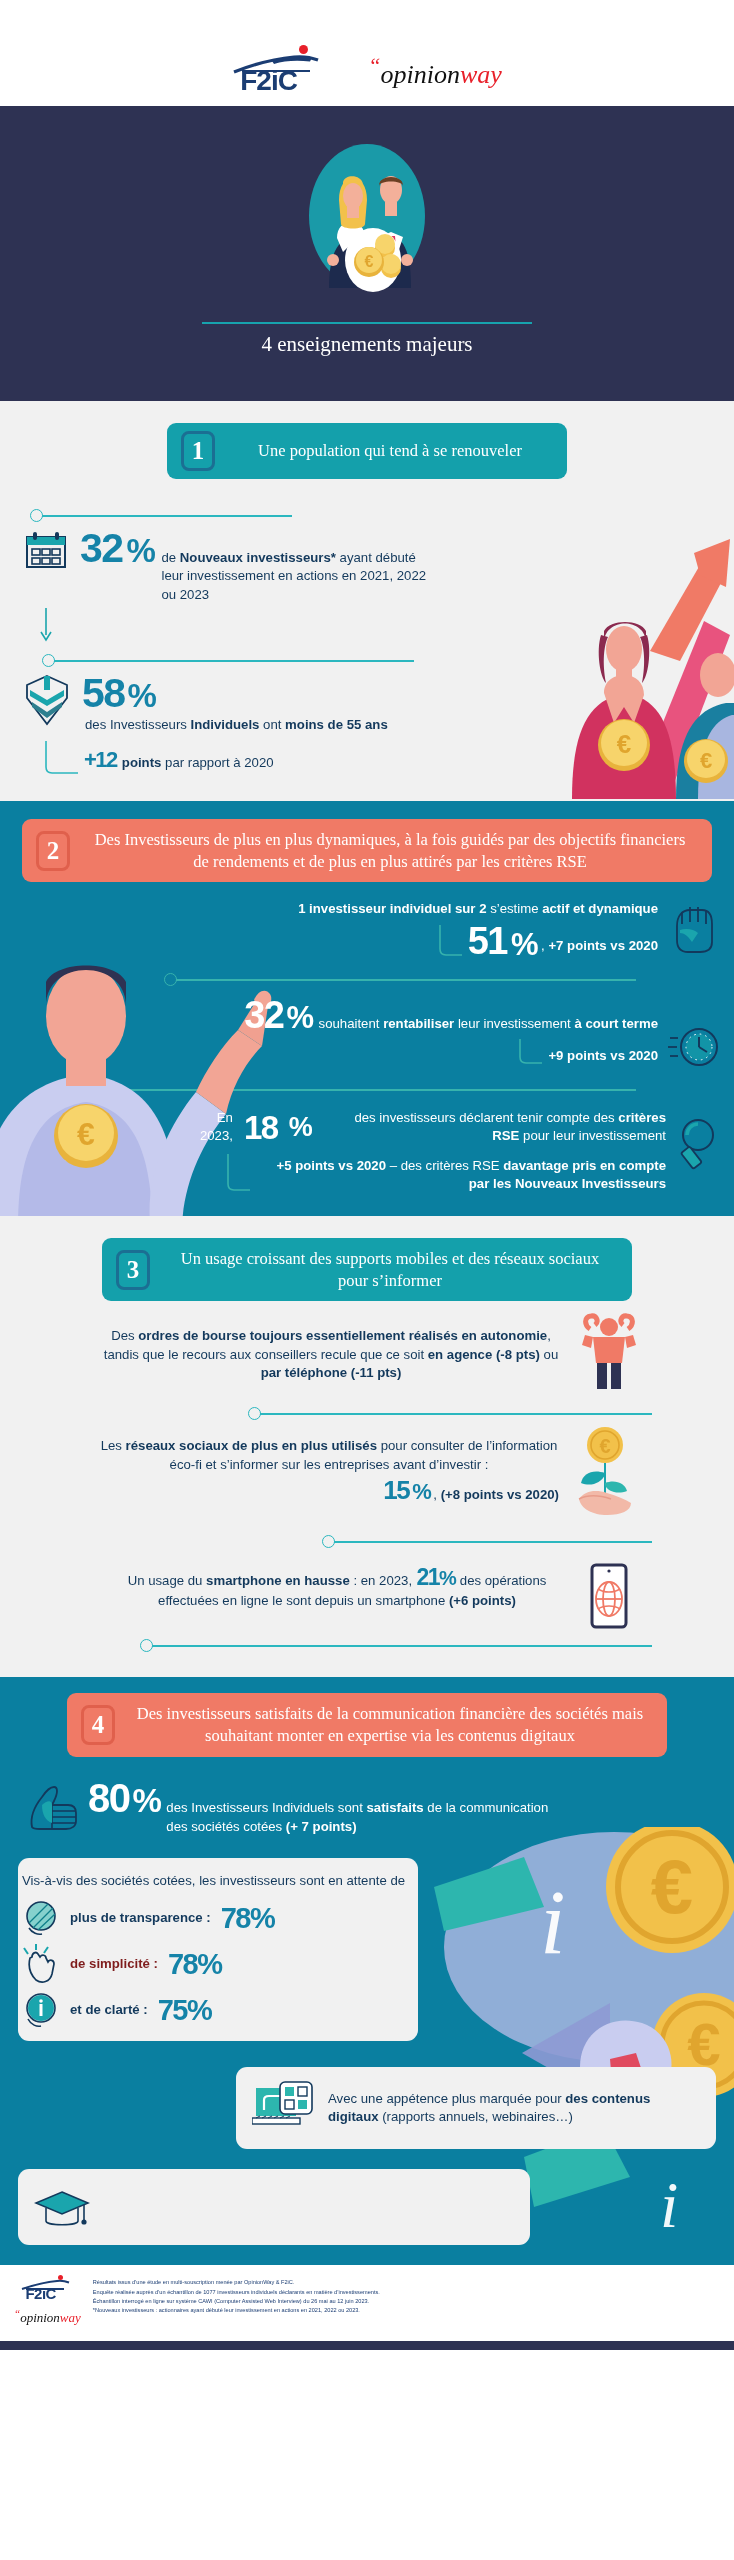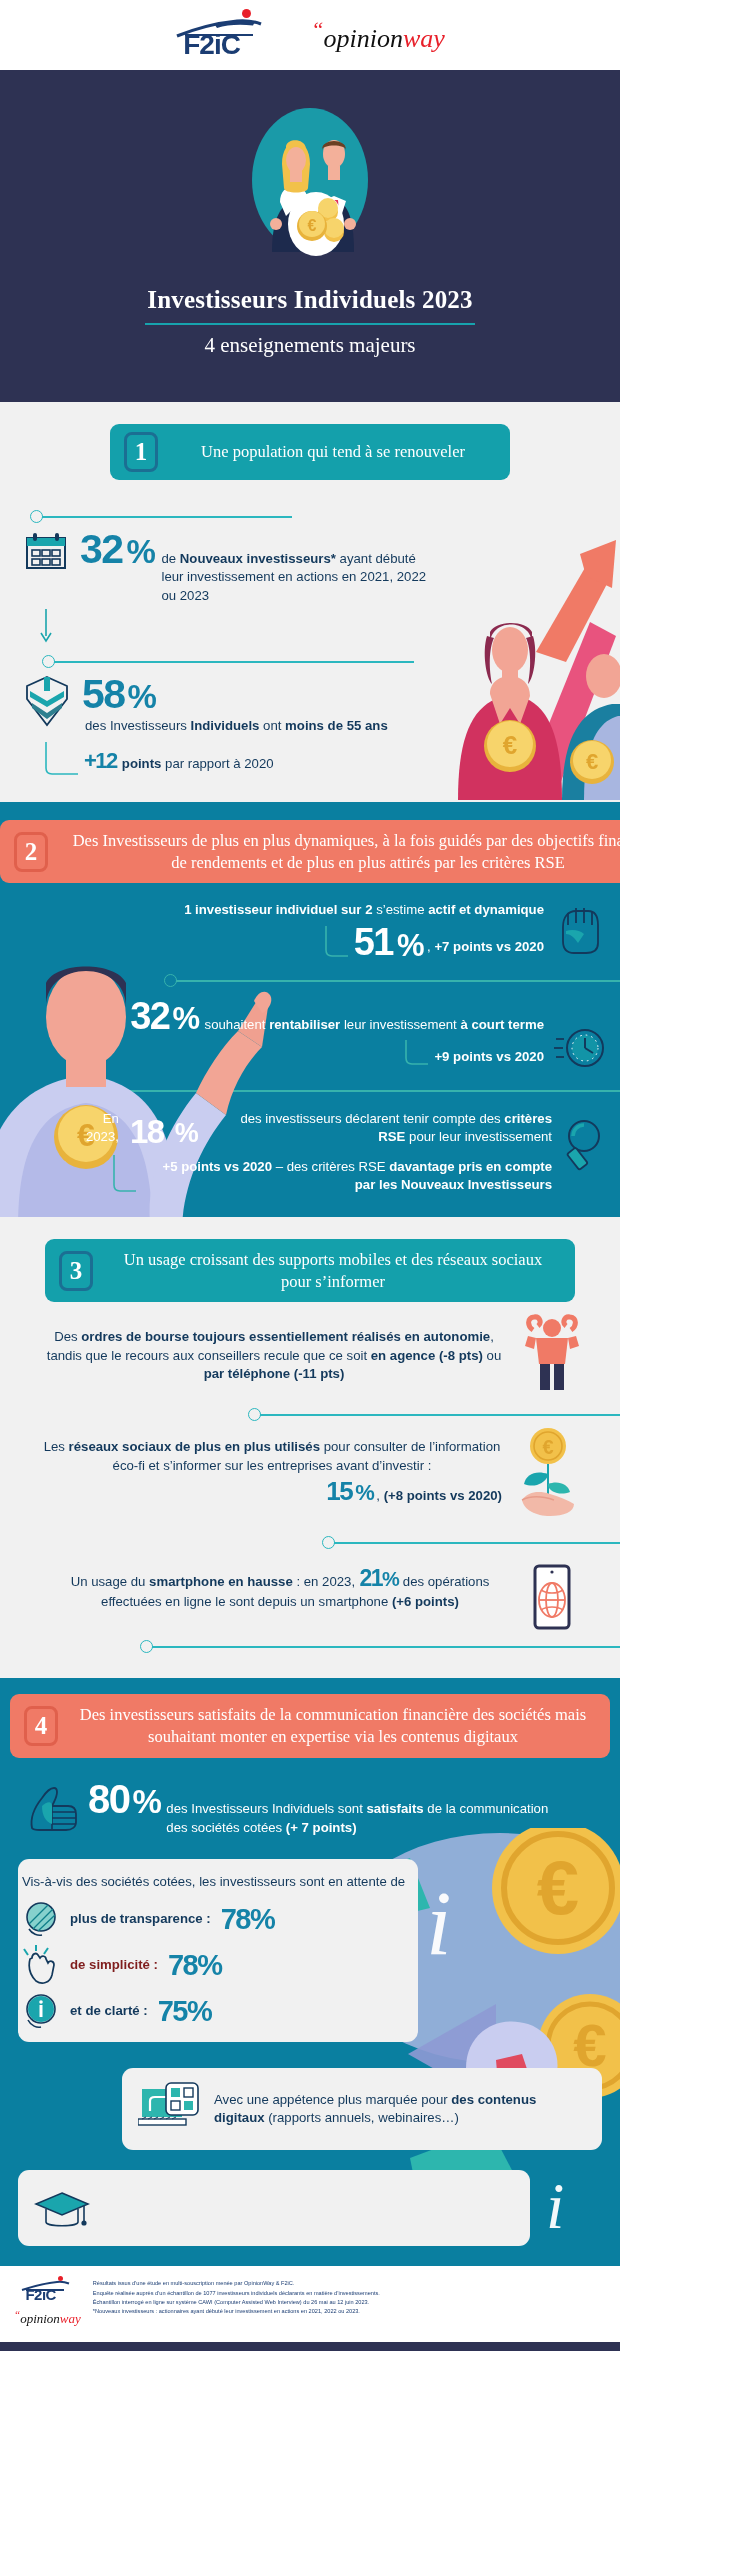--- a/index.html
+++ b/index.html
@@ -2,21 +2,21 @@
 <html><head>
 <meta charset="utf-8">
 <style>
   * { box-sizing: border-box; margin:0; padding:0; }
   body {
     width: 734px;
     background: #ffffff;
     font-family: "Liberation Sans", sans-serif;
     -webkit-font-smoothing: antialiased;
   }
-  .page { width:620px; position:relative; overflow:hidden; }
+  .page { width:734px; position:relative; overflow:hidden;margin-top:36px; }
 
   
   .logobar {
     height: 70px; background:#ffffff;
     display:flex; align-items:center; justify-content:center; gap:42px;
   }
   .f2ic { position:relative; width:94px; height:52px; }
   .f2ic .swoosh {
     position:absolute; left:0; top:9px; width:94px; height:20px;
   }
@@ -168,21 +168,20 @@
         <ellipse cx="66" cy="120" rx="28" ry="32" fill="#ffffff"></ellipse>
         <circle cx="78" cy="108" r="10" fill="#f2c14a"></circle>
         <circle cx="78" cy="104" r="10" fill="#f7d46b"></circle>
         <circle cx="84" cy="128" r="10" fill="#f2c14a"></circle>
         <circle cx="84" cy="124" r="10" fill="#f7d46b"></circle>
         <circle cx="62" cy="122" r="15" fill="#e8b33c"></circle>
         <circle cx="62" cy="120" r="13" fill="#f7d46b"></circle>
         <text x="62" y="127" font-family="Liberation Sans, sans-serif" font-size="16" font-weight="bold" fill="#e0a52e" text-anchor="middle">€</text>
       </svg>
     </div>
-    <div class="hero-title">Investisseurs Individuels 2023</div>
     <div class="hero-rule"></div>
     <div class="hero-sub">4 enseignements majeurs</div>
   </div>
 
   <div class="sec sec-light" style="padding:22px 0 26px;">
 
     <svg style="position:absolute; right:0; bottom:0; z-index:1;" width="280" height="270" viewBox="0 0 280 270">
       <path d="M178 268 L250 90 L276 104 L214 268 Z" fill="#e8537e"></path>
       <path d="M196 120 L246 34 L268 50 L226 130 Z" fill="#f07a66"></path>
       <path d="M240 22 L276 8 L272 56 L246 44 Z" fill="#f07a66"></path>
@@ -355,21 +354,21 @@
       </div>
     </div>
 
     <div class="conn conn-blue" style="margin-top:12px;">
       <div class="knob" style="left:78px;"></div>
       <div class="line" style="left:90px; width:546px;"></div>
     </div>
 
     <div style="display:flex; align-items:flex-start; justify-content:flex-end; gap:8px; padding:12px 14px 0 0; position:relative; z-index:3;">
       <div style="text-align:right; max-width:470px;">
-        <div style="display:flex; align-items:flex-end; justify-content:flex-end; gap:11px;">
+        <div style="display:flex; align-items:center; justify-content:flex-end; gap:11px;">
           <span class="body-txt stat-white">En 2023,</span>
           <span class="big big-white" style="font-size:33px;">18</span>
           <span class="big big-white" style="font-size:27px;">%</span>
           <span class="body-txt stat-white" style="margin-left:2px; text-align:right;">des investisseurs déclarent tenir compte des <b>critères RSE</b> pour leur investissement</span>
         </div>
         <div style="display:flex; align-items:flex-end; justify-content:flex-end; gap:4px; margin-top:8px;">
           <svg width="26" height="40" viewBox="0 0 26 40">
             <path d="M2 0 L2 30 Q2 36 8 36 L24 36" fill="none" stroke="#37b3ad" stroke-width="1.6"></path>
           </svg>
           <span class="body-txt stat-white" style="text-align:right; max-width:410px;"><b>+5 points vs 2020</b> – des critères RSE <b>davantage pris en compte par les Nouveaux Investisseurs</b></span>

